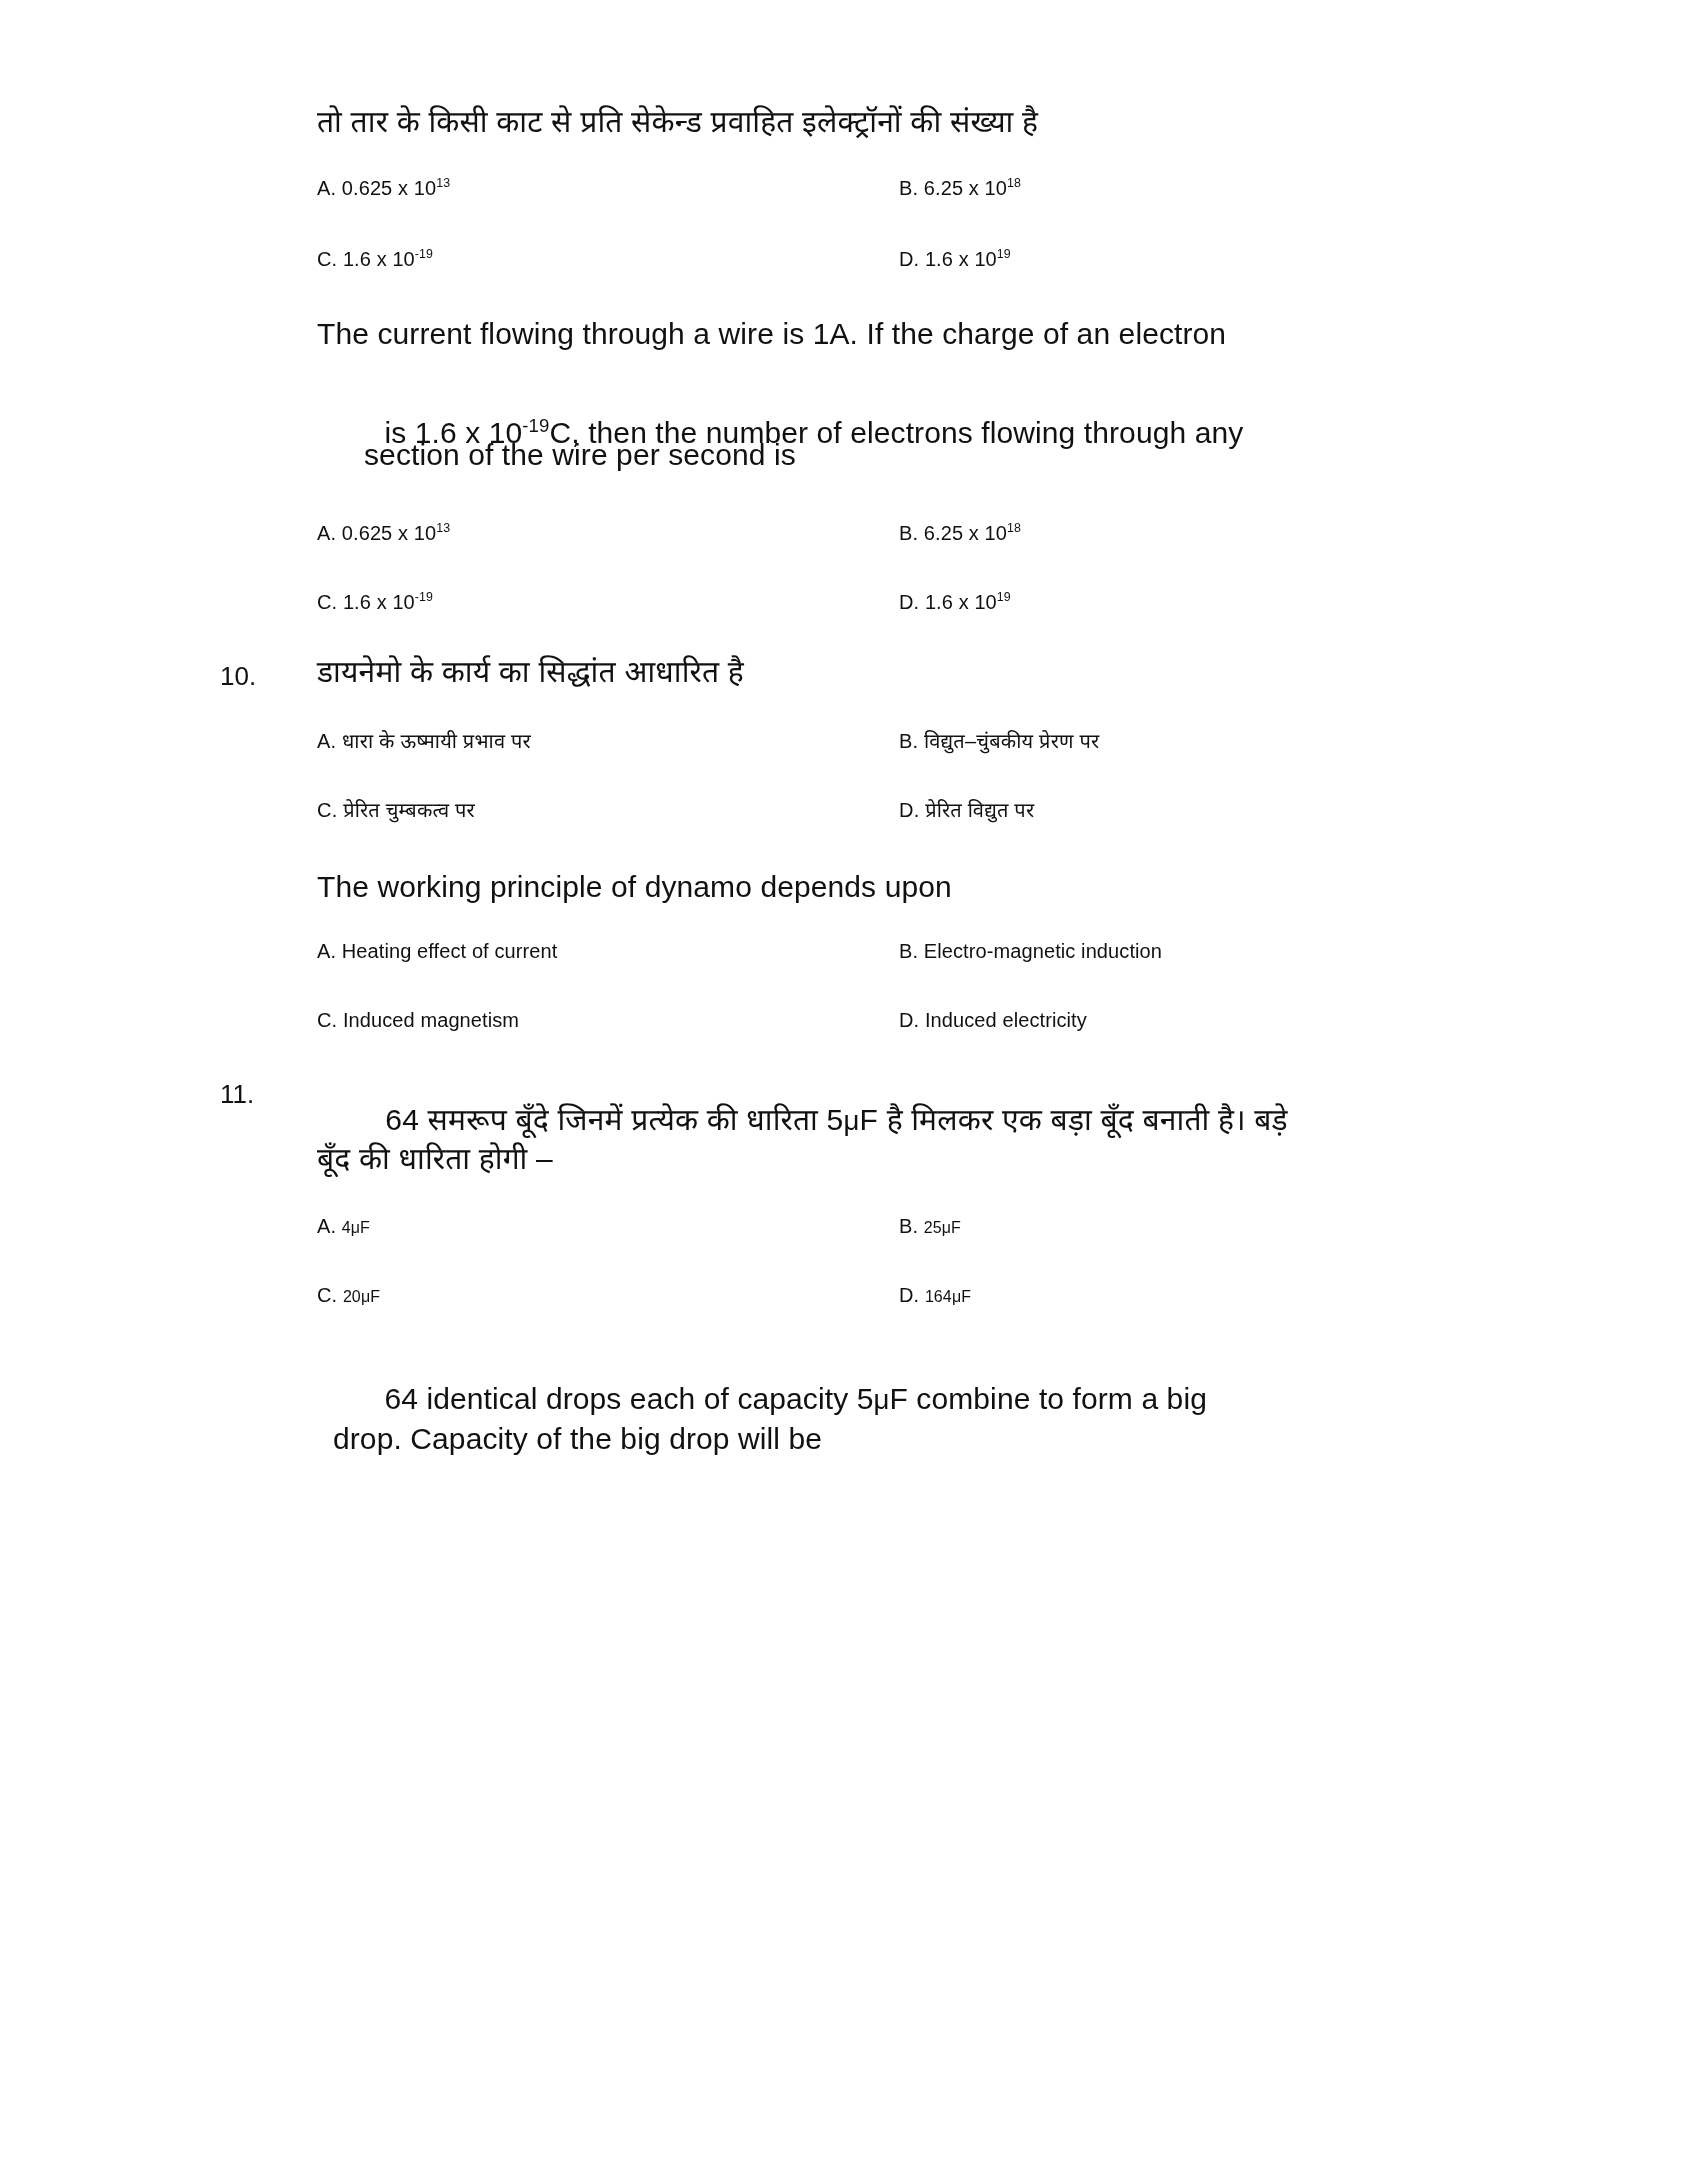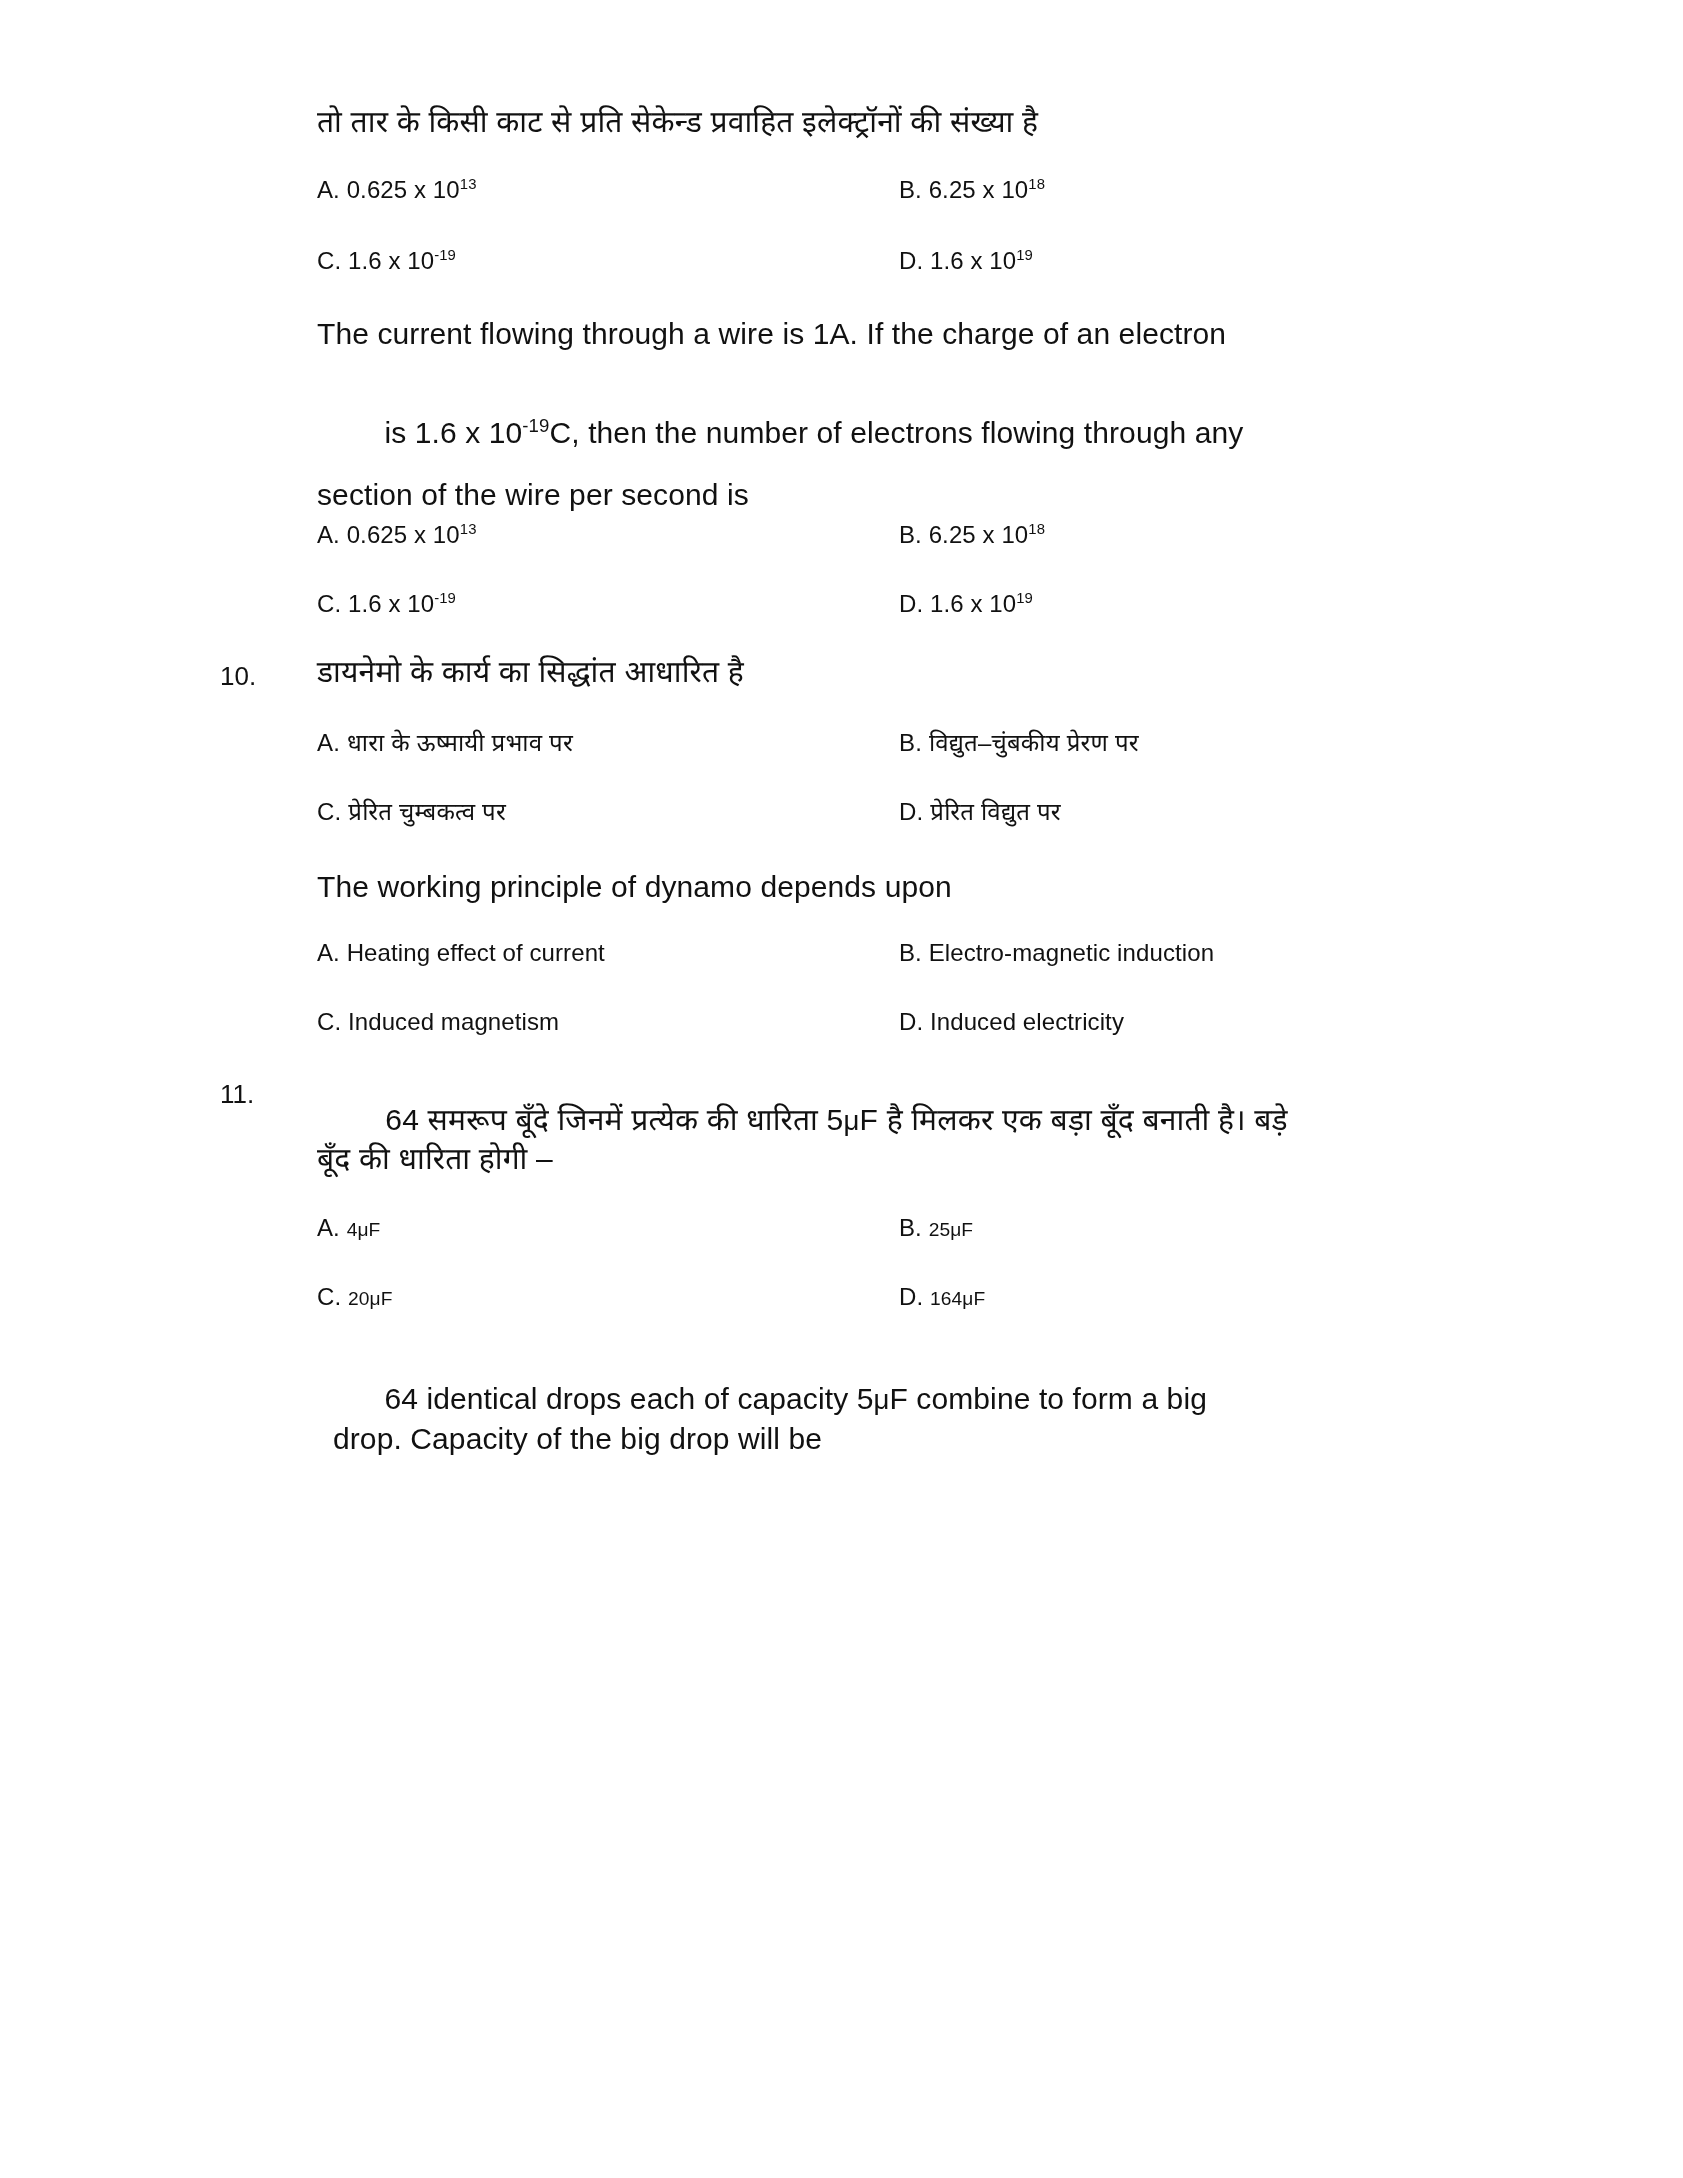--- a/index.html
+++ b/index.html
@@ -58,21 +58,21 @@
   }
   .stem-num {
     position: absolute;
     left: 220px;
     font-size: 26px;
   }
 
   
   .opt {
     position: absolute;
-    font-size: 24px;
+    font-size: 20px;
     white-space: nowrap;
   }
   .opt-left  { left: 317px; }
   .opt-right { left: 899px; }
 
   .sup {
     font-size: 0.62em;
     vertical-align: super;
     line-height: 0;
   }
@@ -115,21 +115,21 @@
     </div>
 
     <div class="q-block">
 
       <div class="stem body-text english" style="top:319px;">The current flowing through a wire is 1A. If the charge of an electron</div>
 
       <div class="stem body-text english" style="top:388px;">
         <span>is 1.6 x 10</span><span class="sup">-19</span><span>C, then the number of electrons flowing through any</span>
       </div>
 
-      <div class="stem body-text english" style="top:480px;">section of the wire per second is</div>
+      <div class="stem body-text english" style="top:440px;margin-left:47px;">section of the wire per second is</div>
 
       <div class="opt opt-left body-text" style="top:523px;">
         <span>A.</span>
         <span>0.625 x 10</span><span class="sup">13</span>
       </div>
 
       <div class="opt opt-right body-text" style="top:523px;">
         <span>B.</span>
         <span>6.25 x 10</span><span class="sup">18</span>
       </div>

